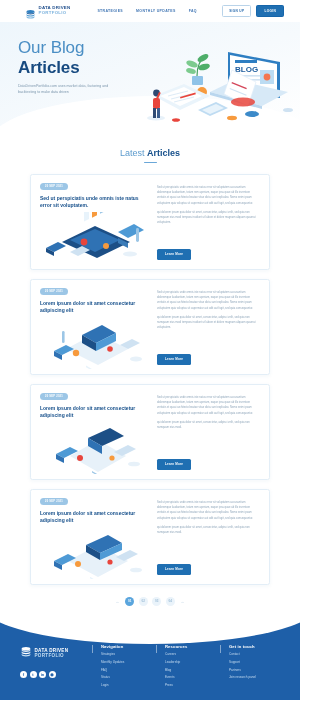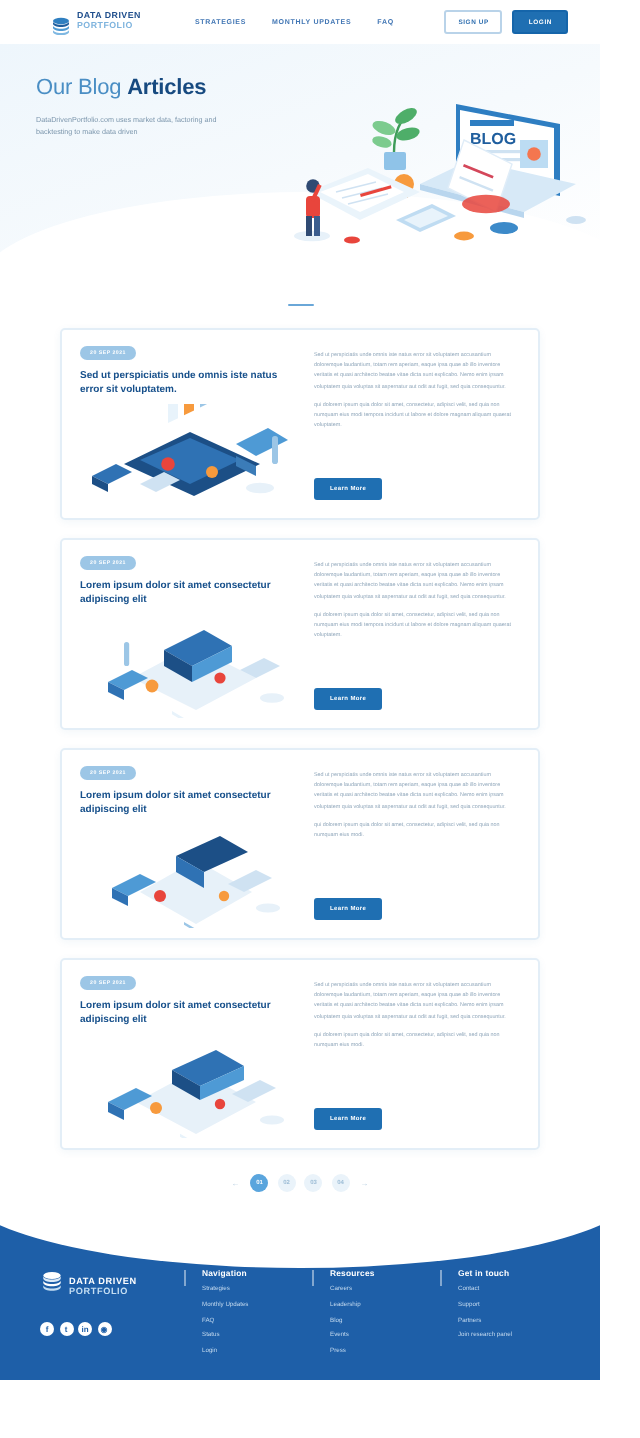--- a/index.html
+++ b/index.html
@@ -24,21 +24,21 @@
   .btn-login{font-size:3.2px;font-weight:bold;color:#fff;letter-spacing:.3px;
              border:.6px solid #1565aa;border-radius:1.5px;padding:2.6px 7px;background:#1f6fb2;}
 
   
   .hero{position:relative;height:108px;overflow:hidden;background:#ffffff;}
   .hero-bg{position:absolute;left:0;top:0;width:300px;height:108px;
            background:linear-gradient(160deg,#eef6fc 0%,#f6fafd 55%,#ffffff 100%);}
   .hero-wave{position:absolute;left:-10px;bottom:-12px;width:330px;height:46px;
              background:#ffffff;border-radius:50% 50% 0 0 / 100% 100% 0 0;}
   .hero-inner{position:relative;z-index:5;padding:16px 0 0 18px;width:140px;}
-  .hero-title{font-size:11px;line-height:1.15;color:#4a8ec4;font-weight:normal;letter-spacing:-.1px;}
+  .hero-title{font-size:17px;line-height:1.15;color:#4a8ec4;font-weight:normal;letter-spacing:-.1px;}
   .hero-title b{color:#174a80;font-weight:bold;}
   .hero-sub{margin-top:6px;font-size:3.6px;line-height:1.75;color:#7d97ad;width:106px;}
 
   
   .hero-ill{position:absolute;right:2px;top:18px;width:158px;height:86px;z-index:4;}
 
   
   .sec{padding-top:18px;text-align:center;}
   .sec-title{font-size:9px;color:#5c9bcd;font-weight:normal;}
   .sec-title b{color:#17508b;font-weight:bold;}
@@ -179,20 +179,21 @@
     </div>
 
     <div class="hero-inner">
       <h1 class="hero-title"><span>Our Blog </span><b>Articles</b></h1>
       <p class="hero-sub">DataDrivenPortfolio.com uses market data, factoring and backtesting to make data driven</p>
     </div>
     <div class="hero-wave"></div>
   </div>
 
   <div class="sec">
+    <h2 class="sec-title"><span>Latest </span><b>Articles</b></h2>
     <div class="sec-ul"></div>
   </div>
 
   <div class="cards">
 
     <div class="card">
       <div class="card-left">
         <span class="badge">20 SEP 2021</span>
         <div class="card-title">Sed ut perspiciatis unde omnis iste natus error sit voluptatem.</div>
         <div class="card-ill">

